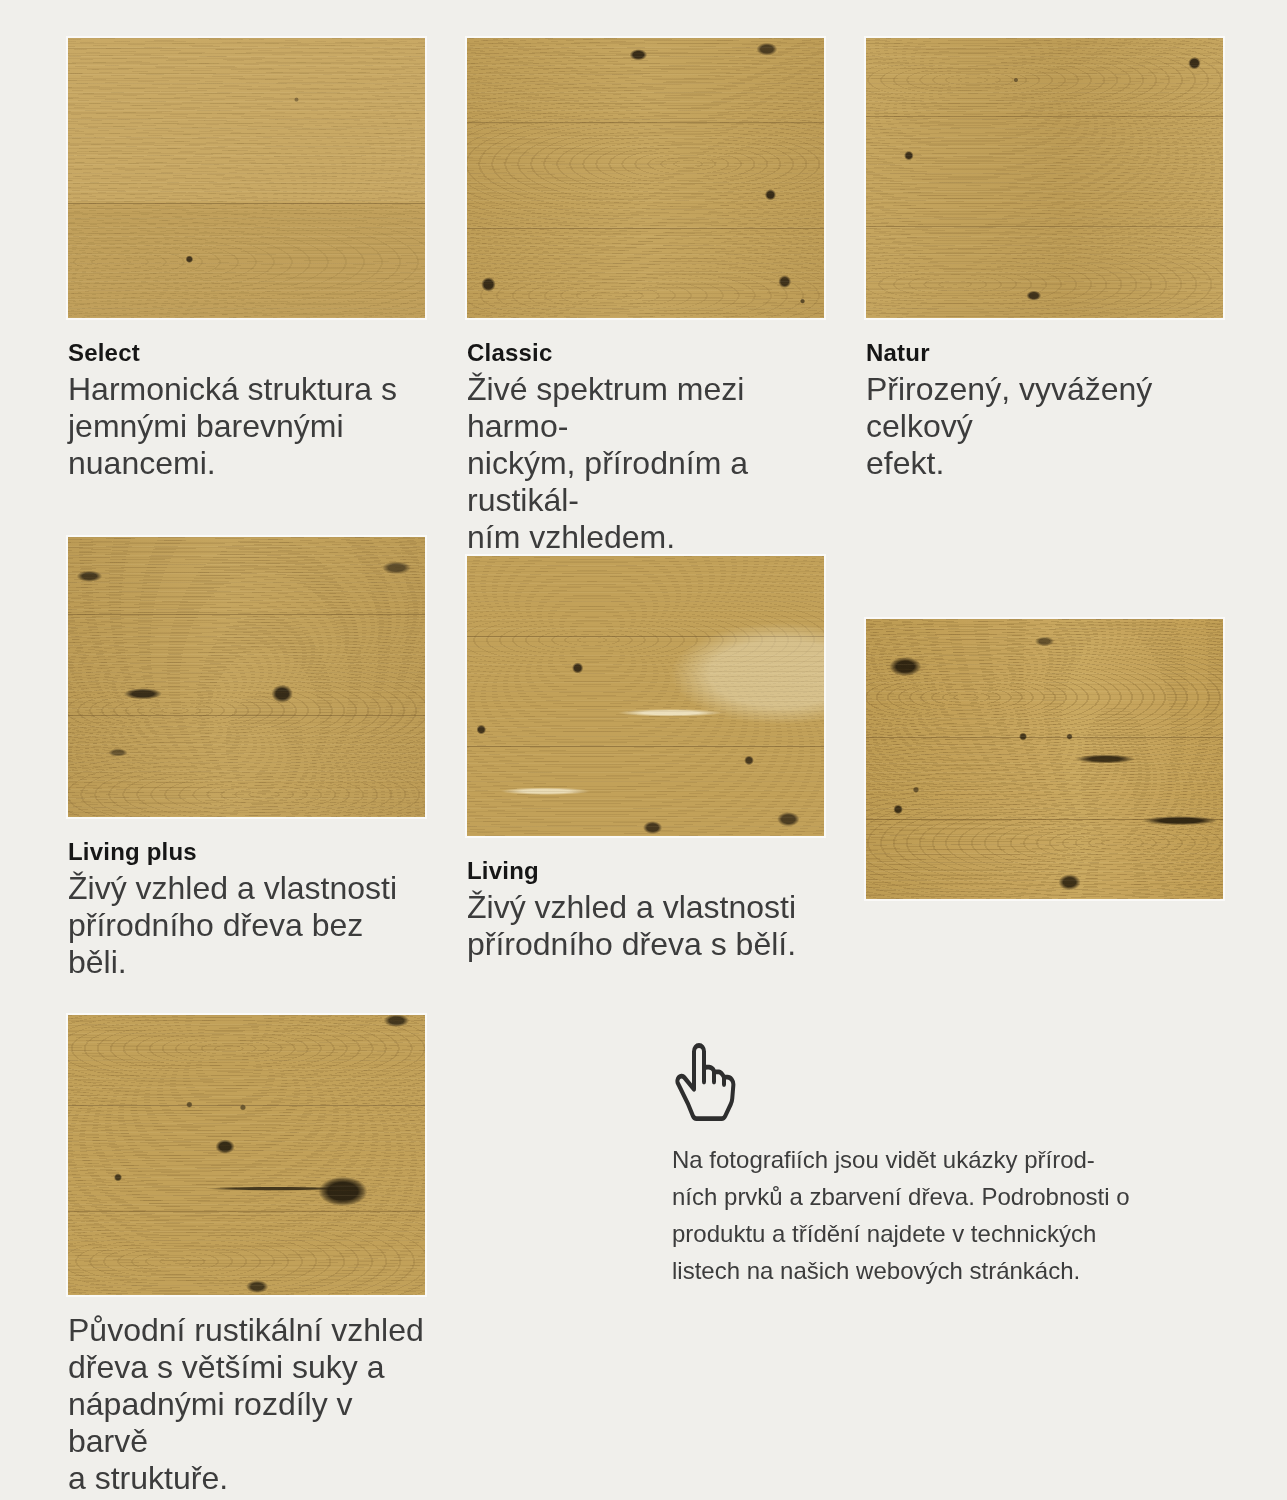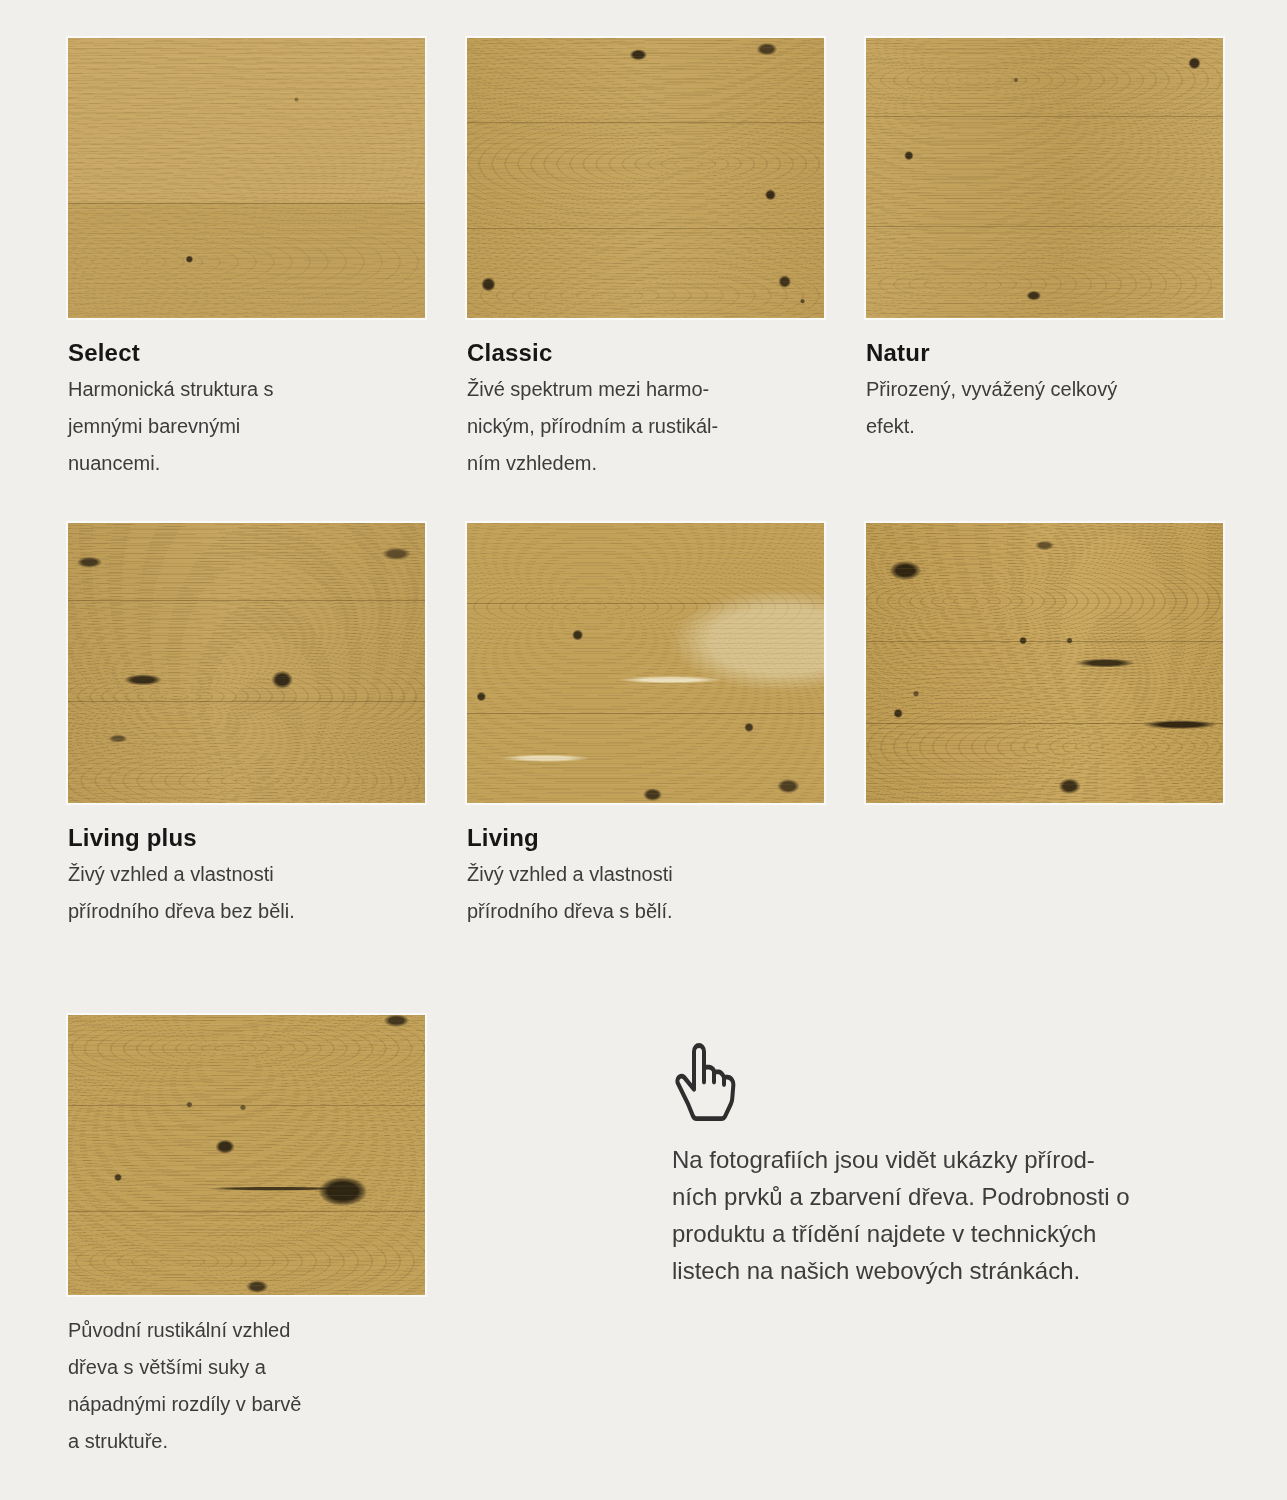--- a/index.html
+++ b/index.html
@@ -12,42 +12,42 @@
   html,body{margin:0;padding:0;}
   body{
     width:1287px;height:1500px;
     background:var(--page-bg);
     font-family:"Liberation Sans","DejaVu Sans",sans-serif;
     position:relative;
     overflow:hidden;
   }
   .row{position:absolute;left:68px;display:flex;column-gap:42px;}
   .row-1{top:38px;}
-  .row-2{top:523px;}
+  .row-2{top:537px;align-items:center;}
   .row-3{top:1015px;}
   .card{width:357px;margin:0;}
   .wood{
     width:357px;height:280px;
     background-color:var(--wood-base);
     position:relative;
     box-shadow:0 0 0 2px rgba(255,255,255,.65);
   }
   .wood::before{
     content:"";position:absolute;inset:0;
     background-image:
       repeating-linear-gradient(180deg, rgba(108,80,38,.10) 0 1px, transparent 1px 5px),
       repeating-linear-gradient(180deg, rgba(255,246,214,.05) 0 1px, transparent 1px 9px);
   }
   .caption{margin-top:17px;}
   .grade-title{
     margin:0;font-size:24px;line-height:36px;font-weight:bold;
     color:var(--title-color);letter-spacing:.2px;
   }
   .grade-desc{
-    margin:0;font-size:20px;line-height:37px;color:var(--body-color);
+    margin:0;font-size:32px;line-height:37px;color:var(--body-color);
   }
   .note-block{margin-left:205px;width:520px;}
   .hand-icon-wrap{margin-top:28px;height:78px;}
   .note-text{margin:20px 0 0 0;font-size:24px;line-height:37px;color:var(--body-color);}
 
   
   .s-select{
     filter:saturate(.96) brightness(1.02);
     background-image:
       radial-gradient(circle 5px at 34% 79%, rgba(56,44,24,.95) 0 45%, rgba(56,44,24,.45) 62%, transparent 75%),

